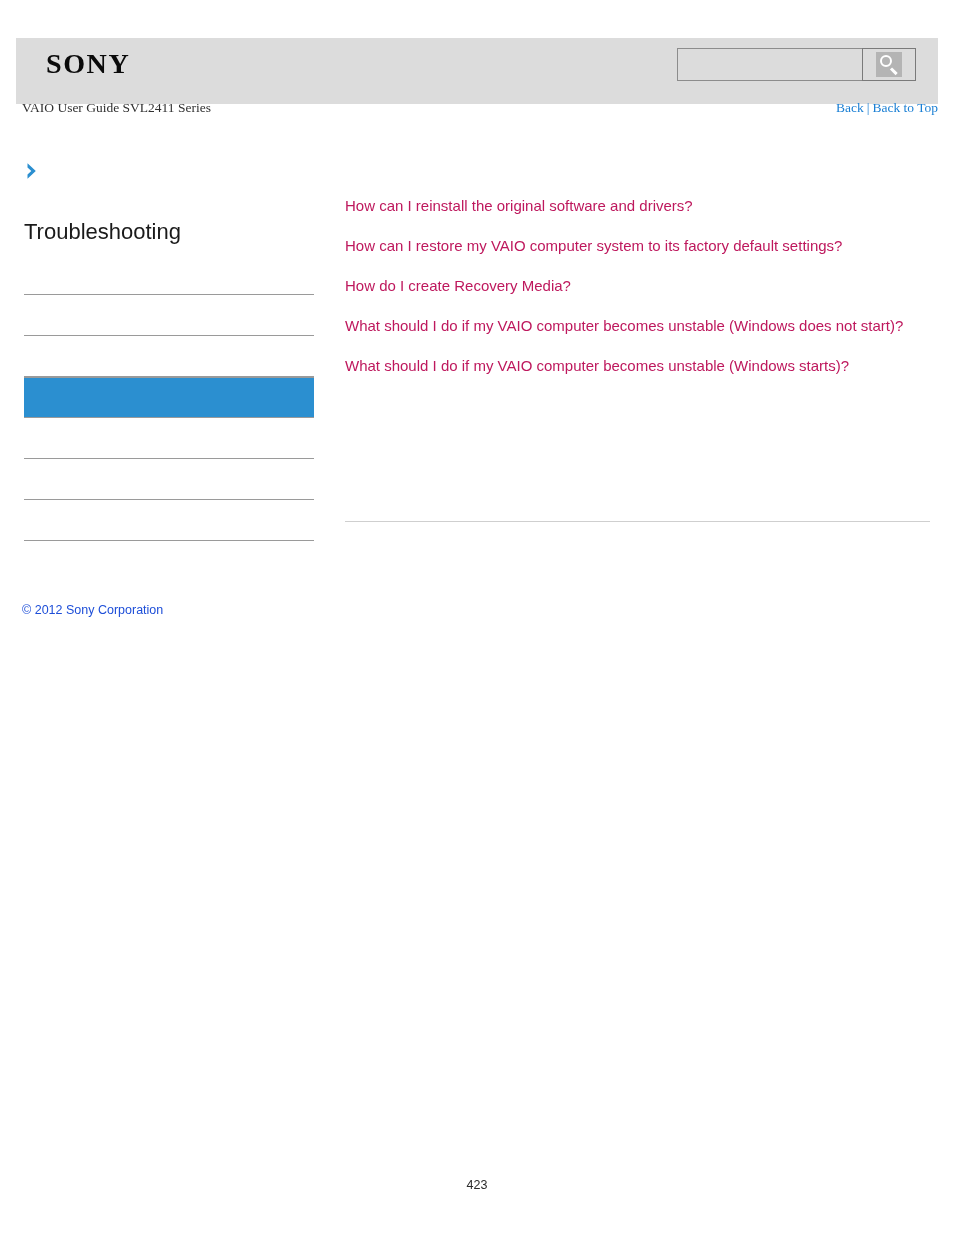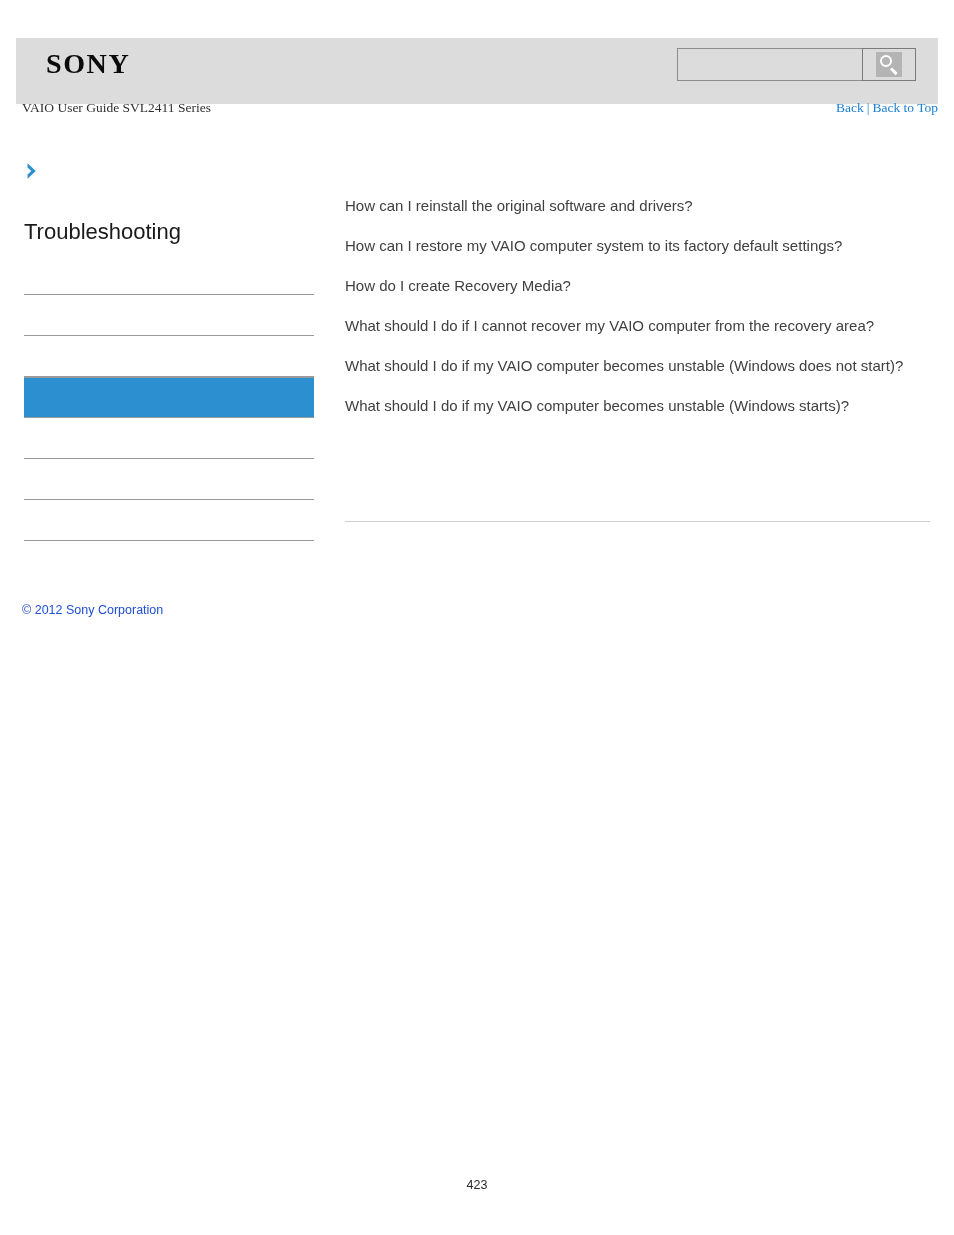--- a/index.html
+++ b/index.html
@@ -213,21 +213,21 @@
   }
   .content ul {
     margin: 0;
     padding: 0;
     list-style: none;
   }
   .content li {
     margin: 0 0 20px 0;
   }
   .content a {
-    color: #404040;
+    color: #be185d;
     text-decoration: none;
     font-size: 15px;
     line-height: 20px;
     display: inline;
   }
   .content-divider {
     position: absolute;
     left: 345px;
     top: 521px;
     width: 585px;
@@ -299,20 +299,19 @@
   </ul>
 </div>
 
 <div class="copyright">© 2012 Sony Corporation</div>
 
 <div class="content">
   <ul>
     <li><a href="#">How can I reinstall the original software and drivers?</a></li>
     <li><a href="#">How can I restore my VAIO computer system to its factory default settings?</a></li>
     <li><a href="#">How do I create Recovery Media?</a></li>
-    <li><a href="#">What should I do if I cannot recover my VAIO computer from the recovery area?</a></li>
     <li><a href="#">What should I do if my VAIO computer becomes unstable (Windows does not start)?</a></li>
     <li><a href="#">What should I do if my VAIO computer becomes unstable (Windows starts)?</a></li>
   </ul>
 </div>
 <div class="content-divider"></div>
 
 <div class="page-number">423</div>
 
 </body></html>

